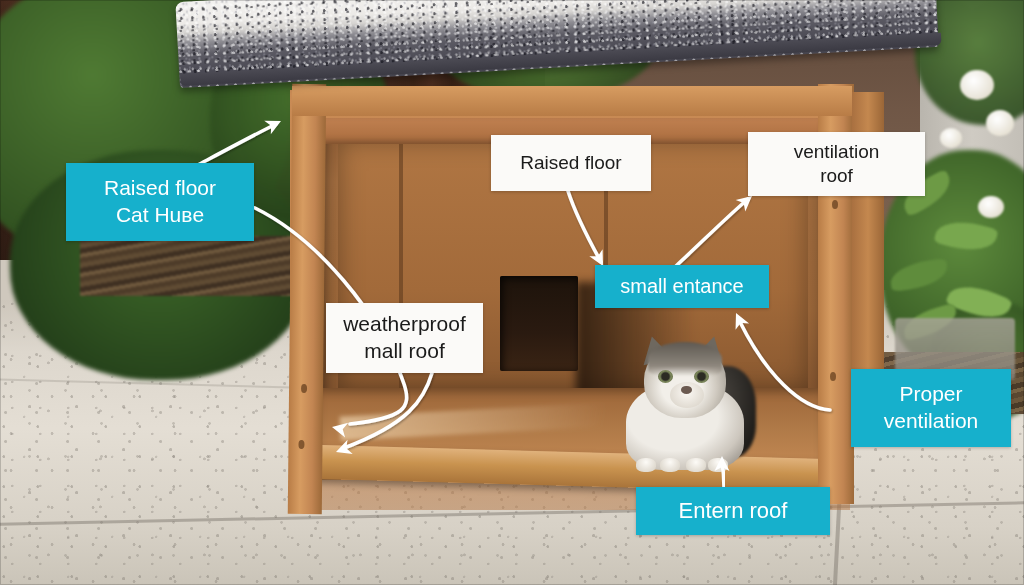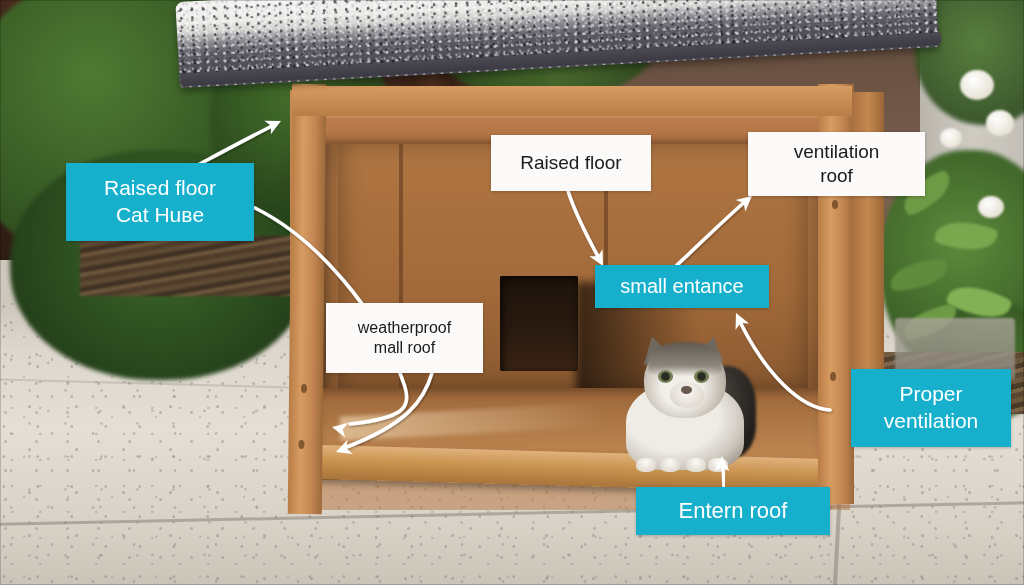--- a/index.html
+++ b/index.html
@@ -451,21 +451,21 @@
       </g>
     </svg>
 
   <div id="label-layer">
       <div class="label teal" style="left: 66px; top: 163px; width: 188px; height: 78px; font-size: 21px;"><span>Raised floor
 Cat Huʙe</span></div>
       <div class="label white" style="left: 491px; top: 135px; width: 160px; height: 56px; font-size: 19px;"><span>Raised floor</span></div>
       <div class="label white" style="left: 748px; top: 132px; width: 177px; height: 64px; font-size: 19px;"><span>ventilation
 roof</span></div>
       <div class="label teal" style="left: 595px; top: 265px; width: 174px; height: 43px; font-size: 20px; align-items: center;"><span>small entance</span></div>
-      <div class="label white" style="left: 326px; top: 303px; width: 157px; height: 70px; font-size: 16px;"><span>weatherproof
+      <div class="label white" style="left: 326px; top: 303px; width: 157px; height: 70px; font-size: 21px;"><span>weatherproof
 mall roof</span></div>
       <div class="label teal" style="left: 851px; top: 369px; width: 160px; height: 78px; font-size: 21px;"><span>Proper
 ventilation</span></div>
       <div class="label teal" style="left: 636px; top: 487px; width: 194px; height: 48px; font-size: 22px;"><span>Entern roof</span></div>
     </div>
 
   <div class="frame-edge"></div>
 </div>
 
 </body></html>

